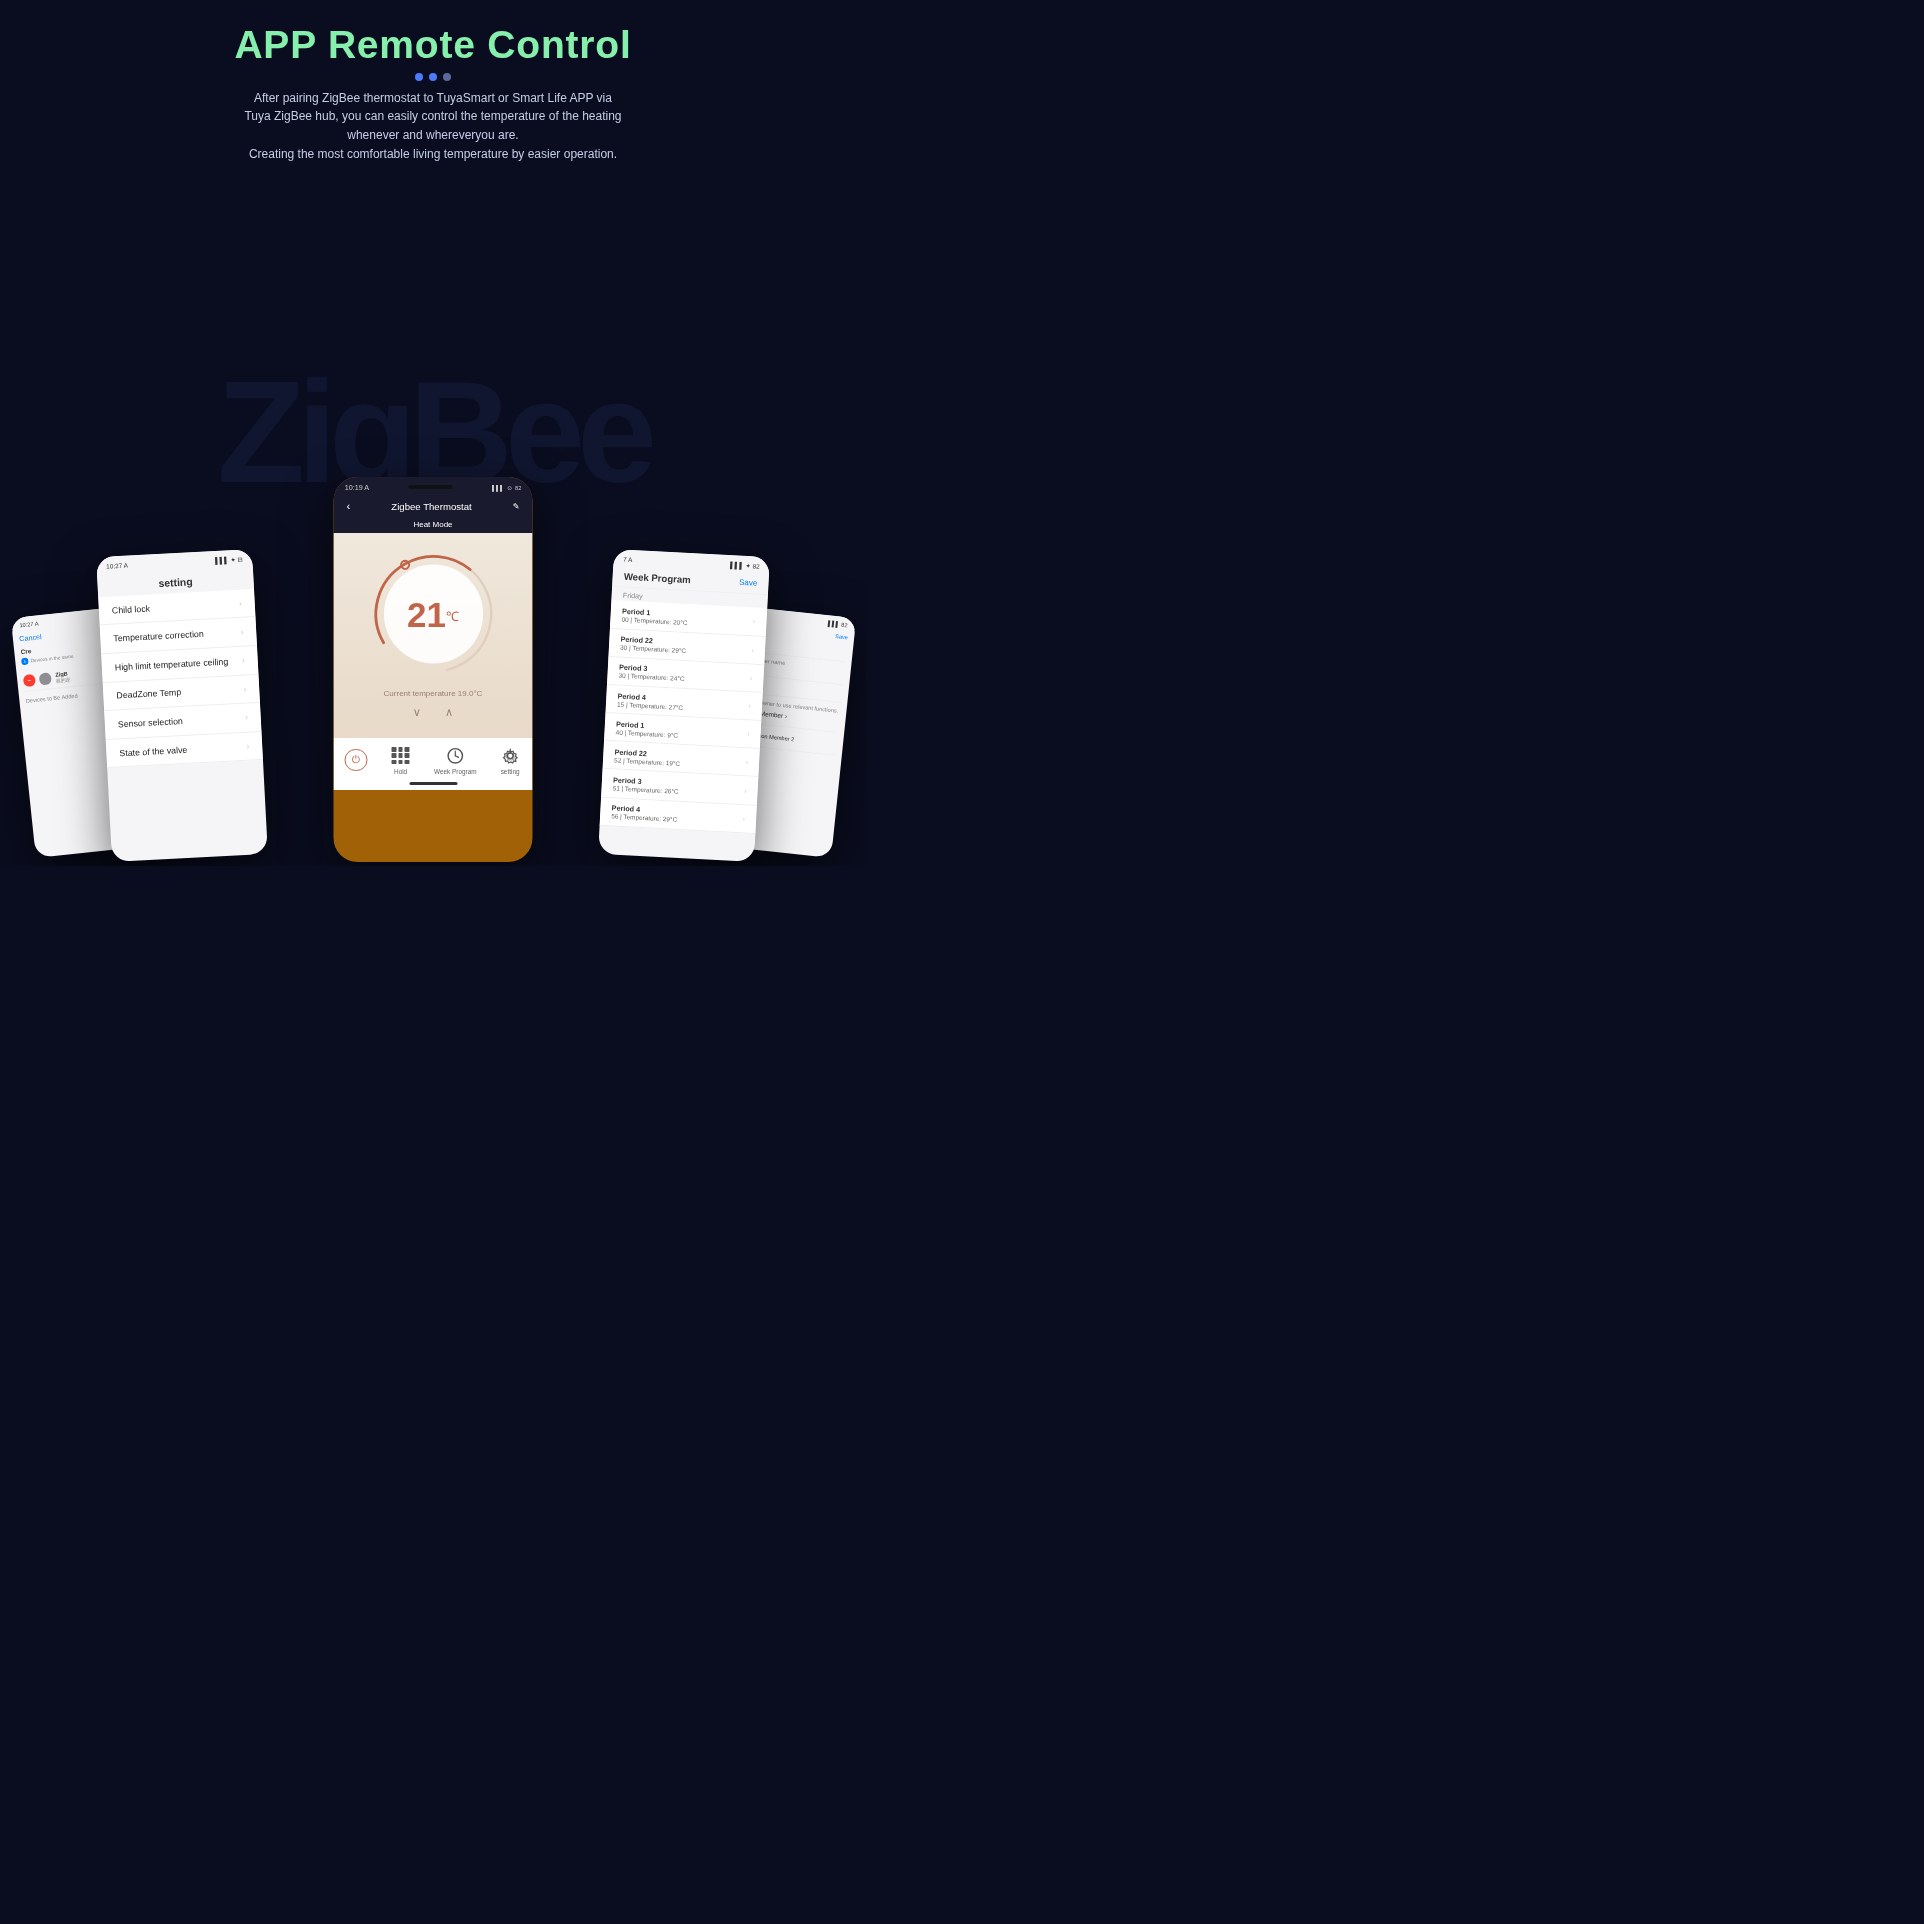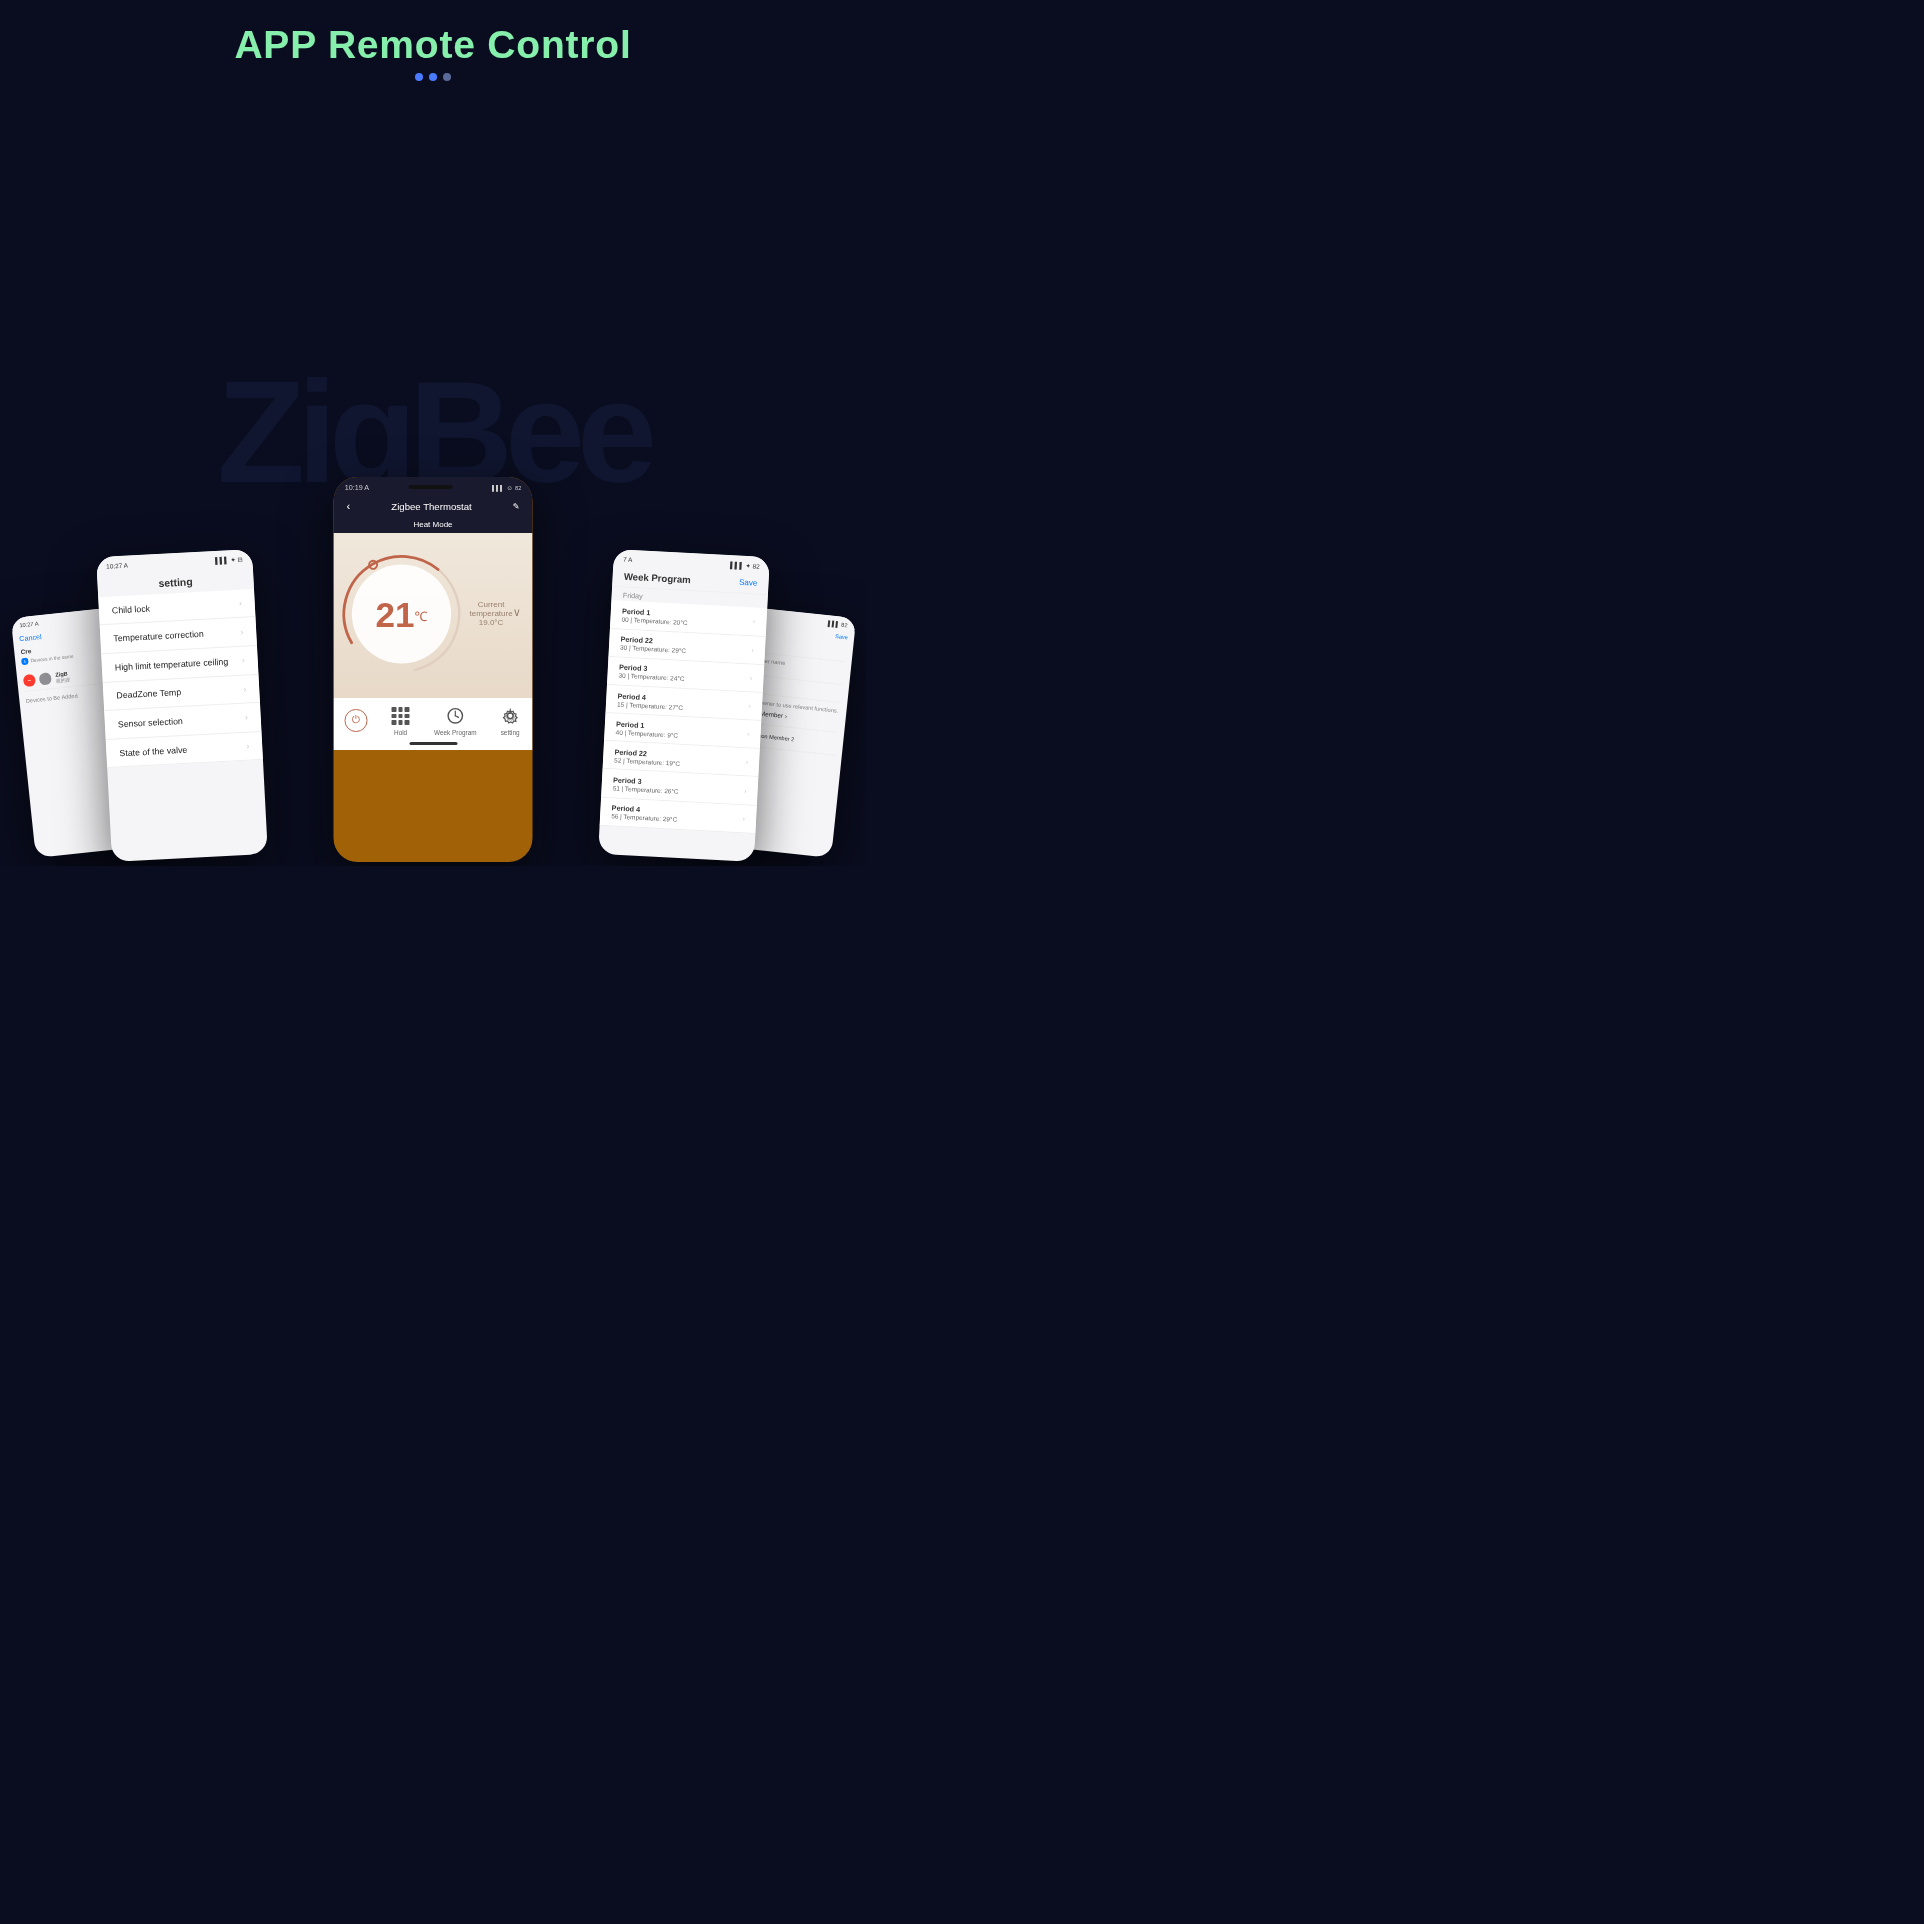--- a/index.html
+++ b/index.html
@@ -316,21 +316,21 @@
       color: #fff;
       padding: 2.4px 0 4.8px;
       background: #1a1a2e;
     }
 
     .thermostat-display {
       background: linear-gradient(180deg, #f0e8dc 0%, #e8d9c8 100%);
       margin: 0;
       padding: 13px 0 9.6px;
       display: flex;
-      flex-direction: row;
+      flex-direction: column;
       align-items: center;
       flex: 1;
     }
 
     .thermo-circle-wrapper {
       position: relative;
       width: 136px;
       height: 136px;
       margin: 0 auto 6.4px;
     }
@@ -544,20 +544,21 @@
 
 <div class="content-wrapper">
 
   <div class="header">
     <h1>APP Remote Control</h1>
     <div class="header-dots">
       <div class="dot active"></div>
       <div class="dot active"></div>
       <div class="dot inactive"></div>
     </div>
+    <p class="header-desc">After pairing ZigBee thermostat to TuyaSmart or Smart Life APP via<br>Tuya ZigBee hub, you can easily control the temperature of the heating<br>whenever and whereveryou are.<br>Creating the most comfortable living temperature by easier operation.</p>
   </div>
 
   <div class="phones-container">
 
     <div class="phone phone-far-left">
       <div class="phone-status-bar">
         <span>10:27 A</span>
         <span>▌▌ ✦</span>
       </div>
       <div class="phone-body">

